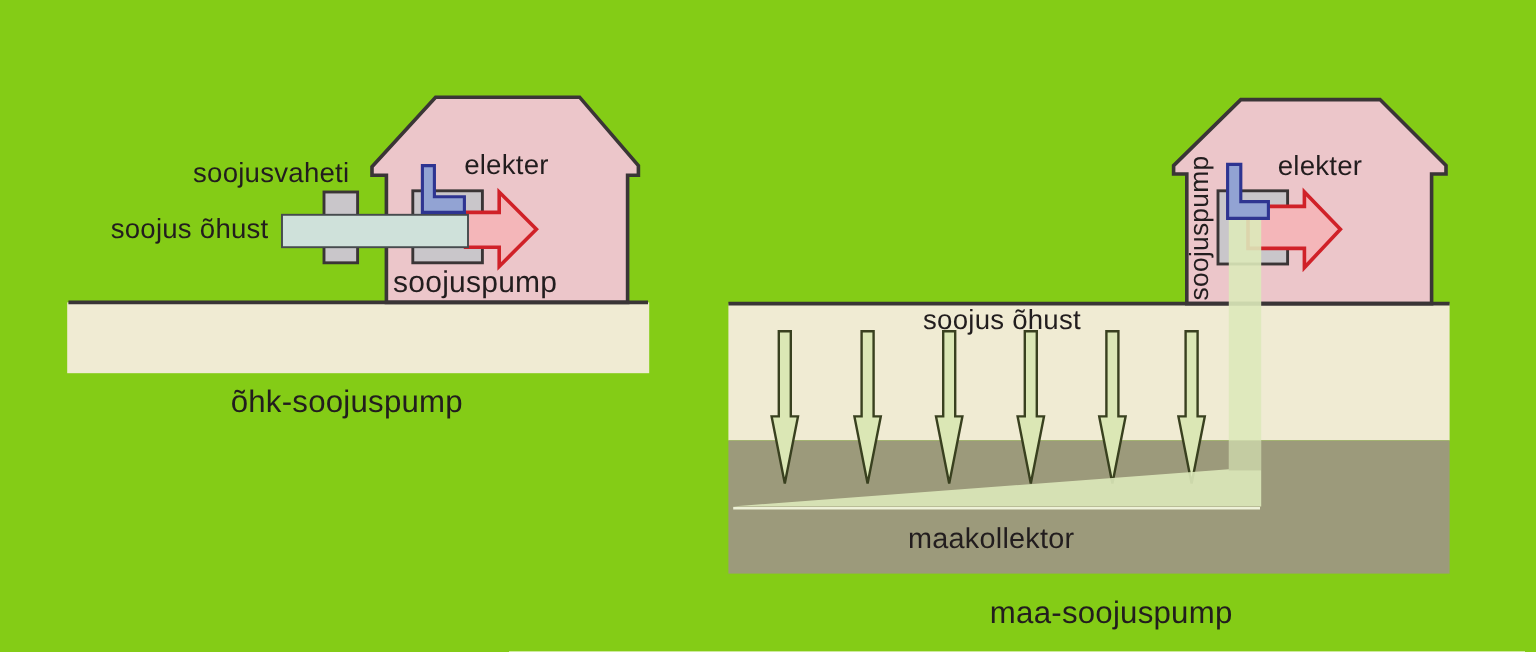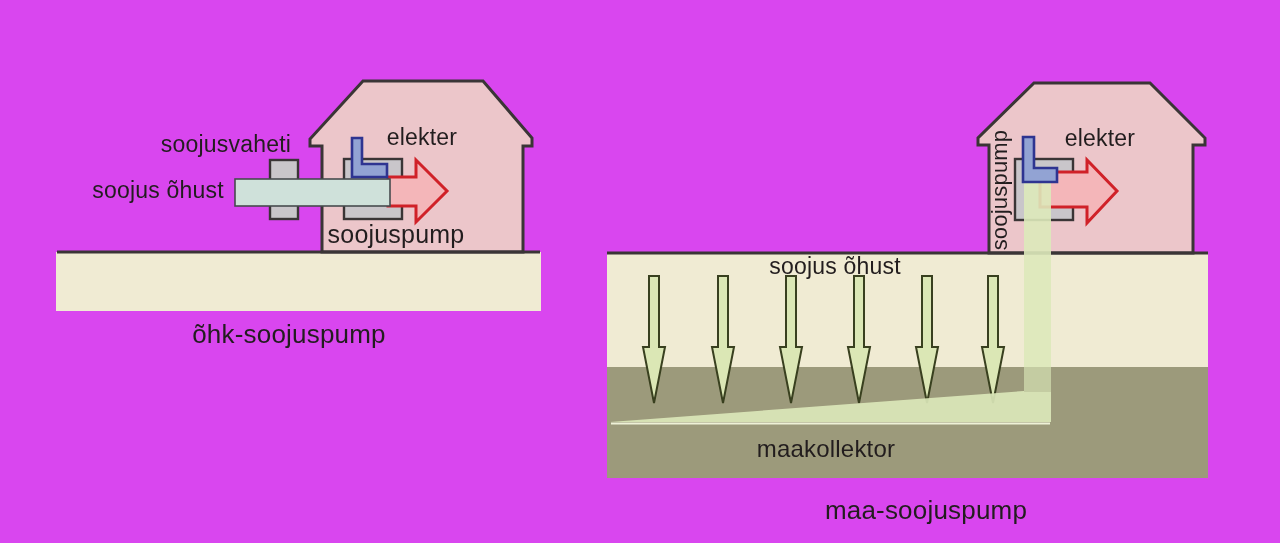--- a/index.html
+++ b/index.html
@@ -4,21 +4,21 @@
 <style>
   html, body {
     margin: 0;
     padding: 0;
     background: #ffffff;
   }
   #stage {
     position: relative;
     width: 1280px;
     height: 543px;
-    background: #d946ef;
+    background: #84cc16;
     overflow: hidden;
   }
   svg text {
     font-family: "Liberation Sans", sans-serif;
     fill: var(--text);
     letter-spacing: 0.2px;
   }
   .t22 { font-size: 22px; }
   .t23 { font-size: 23px; }
   .t24 { font-size: 24px; }

